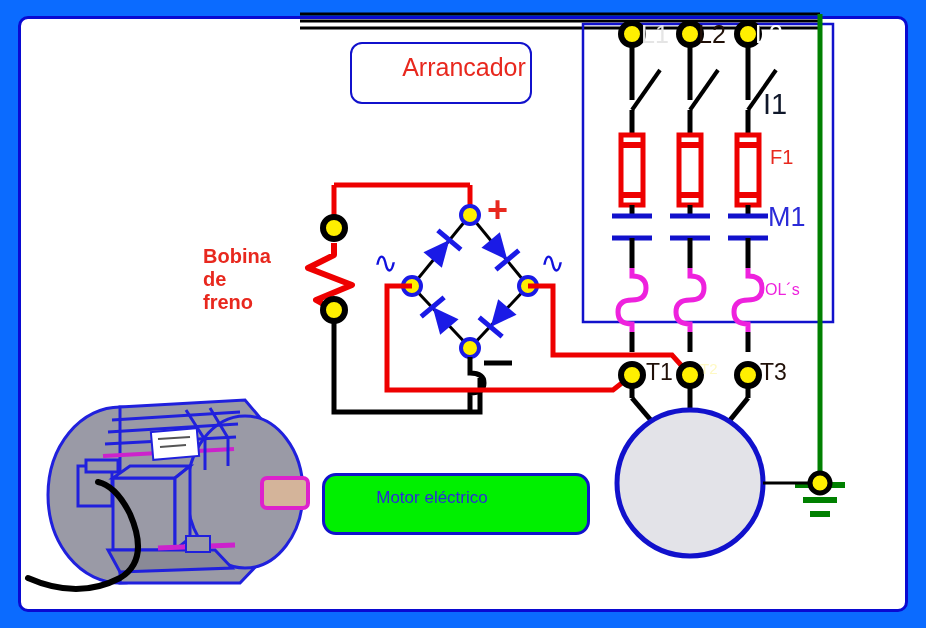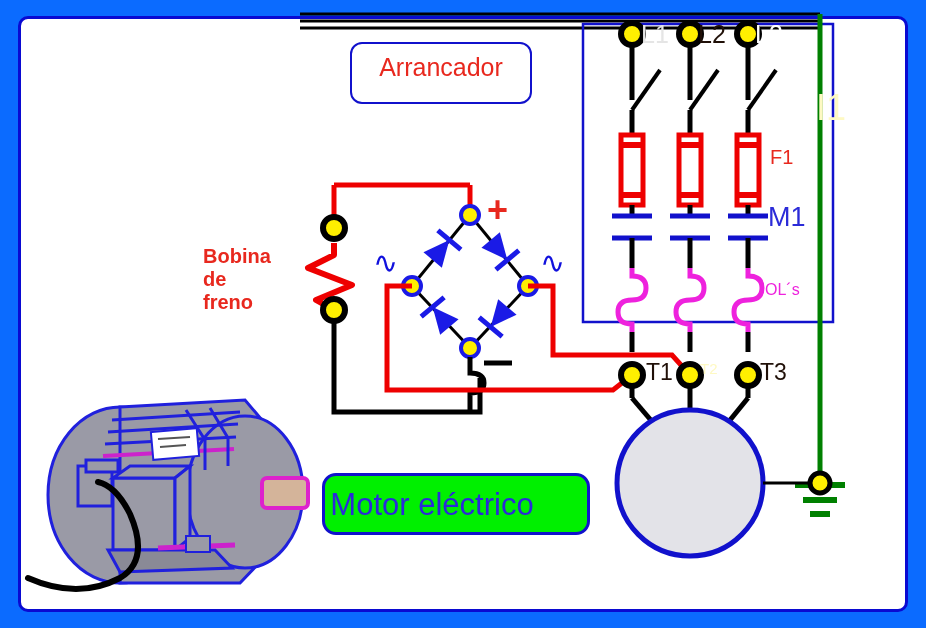--- a/index.html
+++ b/index.html
@@ -7,32 +7,32 @@
   #stage{position:relative;width:926px;height:628px;background:#0b6bff;overflow:hidden;}
   #inner{position:absolute;left:18px;top:16px;width:890px;height:596px;background:#ffffff;
          border:3px solid #0a0ad2;border-radius:10px;box-sizing:border-box;}
   #svgroot{position:absolute;left:0;top:0;width:926px;height:628px;}
   .lbl{position:absolute;white-space:nowrap;line-height:1;}
 
   
   #arrancador-box{position:absolute;left:350px;top:42px;width:182px;height:62px;
       border:2px solid #1111cc;border-radius:12px;box-sizing:border-box;background:#fff;}
   #arrancador-text{position:absolute;left:350px;top:55px;width:182px;text-align:center;
-      font-size:25px;color:#e8281e;}
+      font-size:25px;color:#e8281e;padding-left:23px;}
   #motor-box{position:absolute;left:322px;top:473px;width:268px;height:62px;background:#00f000;
       border:3px solid #1111cc;border-radius:14px;box-sizing:border-box;}
   #motor-text{position:absolute;left:322px;top:489px;width:220px;text-align:center;
-      font-size:31px;color:#2b2bd8;}
+      font-size:17px;color:#2b2bd8;}
   #volt-text{left:88px;top:138px;font-size:25px;color:#1111dd;}
   #bobina-text{left:203px;top:245px;width:106px;font-size:20px;
       font-weight:bold;color:#e8281e;line-height:1.15;}
   #lab-L1{left:641px;top:22px;font-size:25px;color:#e5e5e5;font-weight:500;}
   #lab-L2{left:698px;top:22px;font-size:25px;color:#201008;font-weight:500;}
   #lab-L3{left:755px;top:22px;font-size:25px;color:#ffffff;font-weight:500;}
-  #lab-I1{left:816px;top:90px;font-size:36px;color:#fef9c3;}
+  #lab-I1{left:763px;top:90px;font-size:29px;color:#0f172a;}
   #lab-F1{left:770px;top:147px;font-size:20px;color:#e8281e;text-align:right;}
   #lab-M1{left:768px;top:204px;font-size:27px;color:#2b2bd8;}
   #lab-OL{left:765px;top:282px;font-size:16px;color:#ee22dd;}
   #lab-T1{left:646px;top:361px;font-size:23px;color:#201008;}
   #lab-T2{left:700px;top:361px;font-size:15px;color:#fef9c3;}
   #lab-T3{left:760px;top:361px;font-size:23px;color:#201008;}
   #plus-text{left:487px;top:192px;font-size:36px;color:#e8281e;font-weight:bold;}
   #tilde-l{left:373px;top:248px;font-size:30px;color:#1111dd;}
   #tilde-r{left:540px;top:248px;font-size:30px;color:#1111dd;}
 </style>

